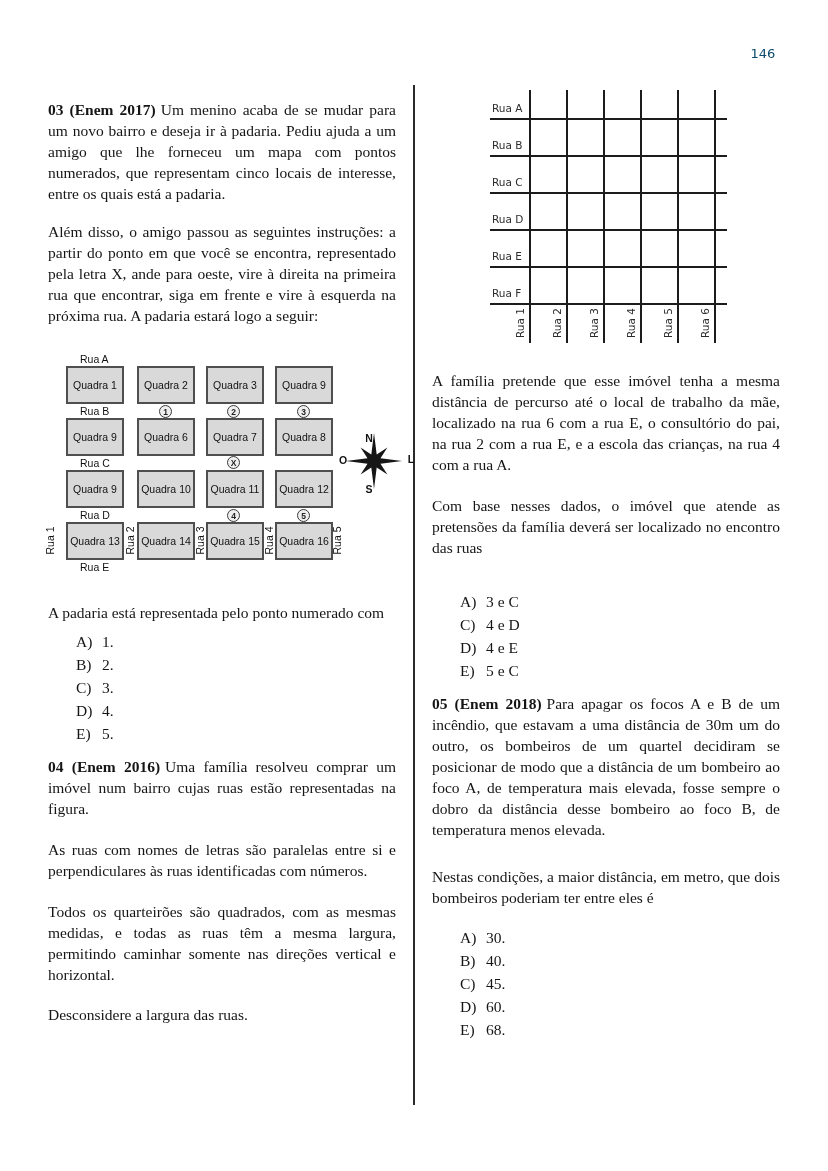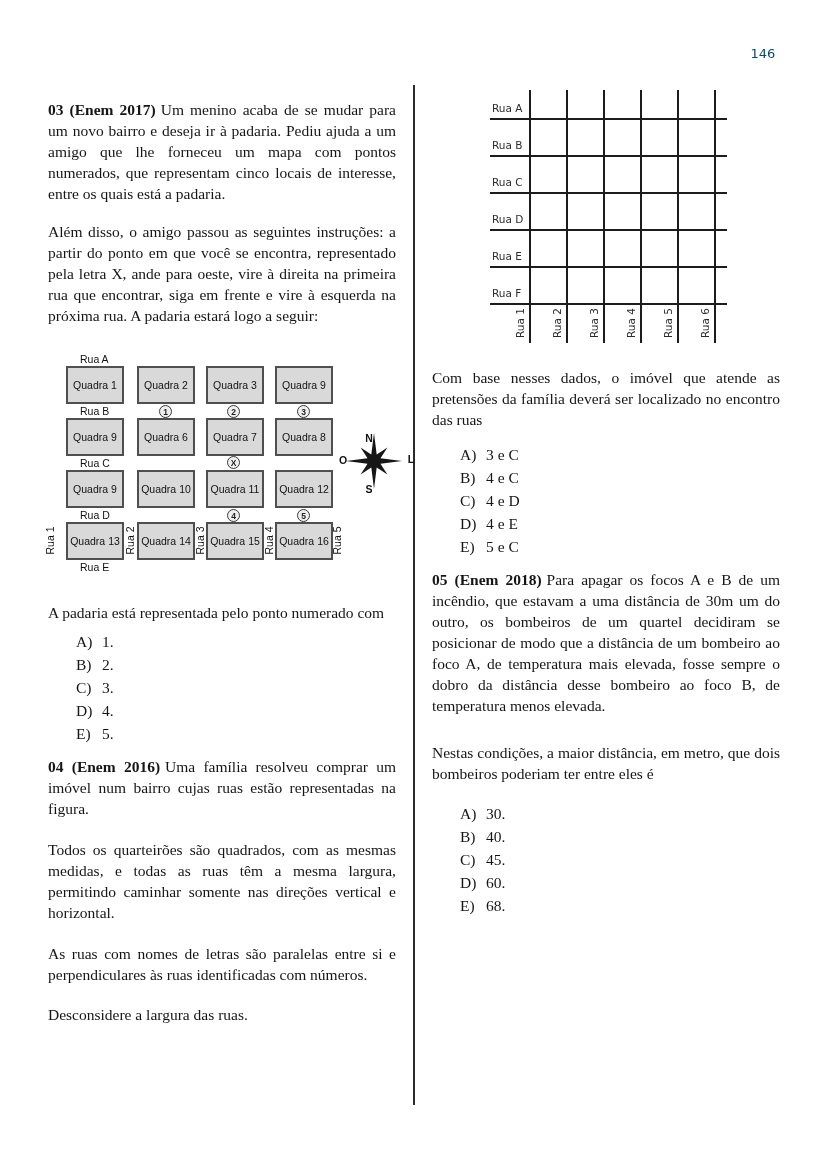--- a/index.html
+++ b/index.html
@@ -119,22 +119,22 @@
 
   <ul class="options" style="margin-top:7px">
     <li><span class="ol">A)</span><span>1.</span></li>
     <li><span class="ol">B)</span><span>2.</span></li>
     <li><span class="ol">C)</span><span>3.</span></li>
     <li><span class="ol">D)</span><span>4.</span></li>
     <li><span class="ol">E)</span><span>5.</span></li>
   </ul>
 
   <p class="para" style="margin-top:11px"><b class="qh">04 (Enem 2016)</b><span>Uma família resolveu comprar um imóvel num bairro cujas ruas estão representadas na figura.</span></p>
+  <p class="para" style="margin-top:20px">As ruas com nomes de letras são paralelas entre si e perpendiculares às ruas identificadas com números.</p>
   <p class="para" style="margin-top:20px">Todos os quarteirões são quadrados, com as mesmas medidas, e todas as ruas têm a mesma largura, permitindo caminhar somente nas direções vertical e horizontal.</p>
-  <p class="para" style="margin-top:20px">As ruas com nomes de letras são paralelas entre si e perpendiculares às ruas identificadas com números.</p>
   <p class="para" style="margin-top:19px">Desconsidere a largura das ruas.</p>
 
 </div>
 
 <div class="col col-right">
 
   <div class="grid-fig">
 
     <div class="gline-h" style="top:33px"></div>
     <div class="gline-h" style="top:70px"></div>
@@ -158,25 +158,25 @@
     <div class="glabel" style="top:202px">Rua F</div>
 
     <div class="gvlabel" style="left:70px">Rua 1</div>
     <div class="gvlabel" style="left:107px">Rua 2</div>
     <div class="gvlabel" style="left:144px">Rua 3</div>
     <div class="gvlabel" style="left:181px">Rua 4</div>
     <div class="gvlabel" style="left:218px">Rua 5</div>
     <div class="gvlabel" style="left:255px">Rua 6</div>
   </div>
 
+  <p class="para" style="margin-top:23px">A família pretende que esse imóvel tenha a mesma distância de percurso até o local de trabalho da mãe, localizado na rua 6 com a rua E, o consultório do pai, na rua 2 com a rua E, e a escola das crianças, na rua 4 com a rua A.</p>
   <p class="para" style="margin-top:20px">Com base nesses dados, o imóvel que atende as pretensões da família deverá ser localizado no encontro das ruas</p>
 
-  <ul class="options" style="margin-top:13px">
+  <ul class="options" style="margin-top:32px">
     <li><span class="ol">A)</span><span>3 e C</span></li>
-    <li><span class="ol">B)</span><span>4 e C</span></li>
     <li><span class="ol">C)</span><span>4 e D</span></li>
     <li><span class="ol">D)</span><span>4 e E</span></li>
     <li><span class="ol">E)</span><span>5 e C</span></li>
   </ul>
 
   <p class="para" style="margin-top:11px"><b class="qh">05 (Enem 2018)</b><span>Para apagar os focos A e B de um incêndio, que estavam a uma distância de 30m um do outro, os bombeiros de um quartel decidiram se posicionar de modo que a distância de um bombeiro ao foco A, de temperatura mais elevada, fosse sempre o dobro da distância desse bombeiro ao foco B, de temperatura menos elevada.</span></p>
   <p class="para" style="margin-top:26px">Nestas condições, a maior distância, em metro, que dois bombeiros poderiam ter entre eles é</p>
 
   <ul class="options" style="margin-top:18px">
     <li><span class="ol">A)</span><span>30.</span></li>

